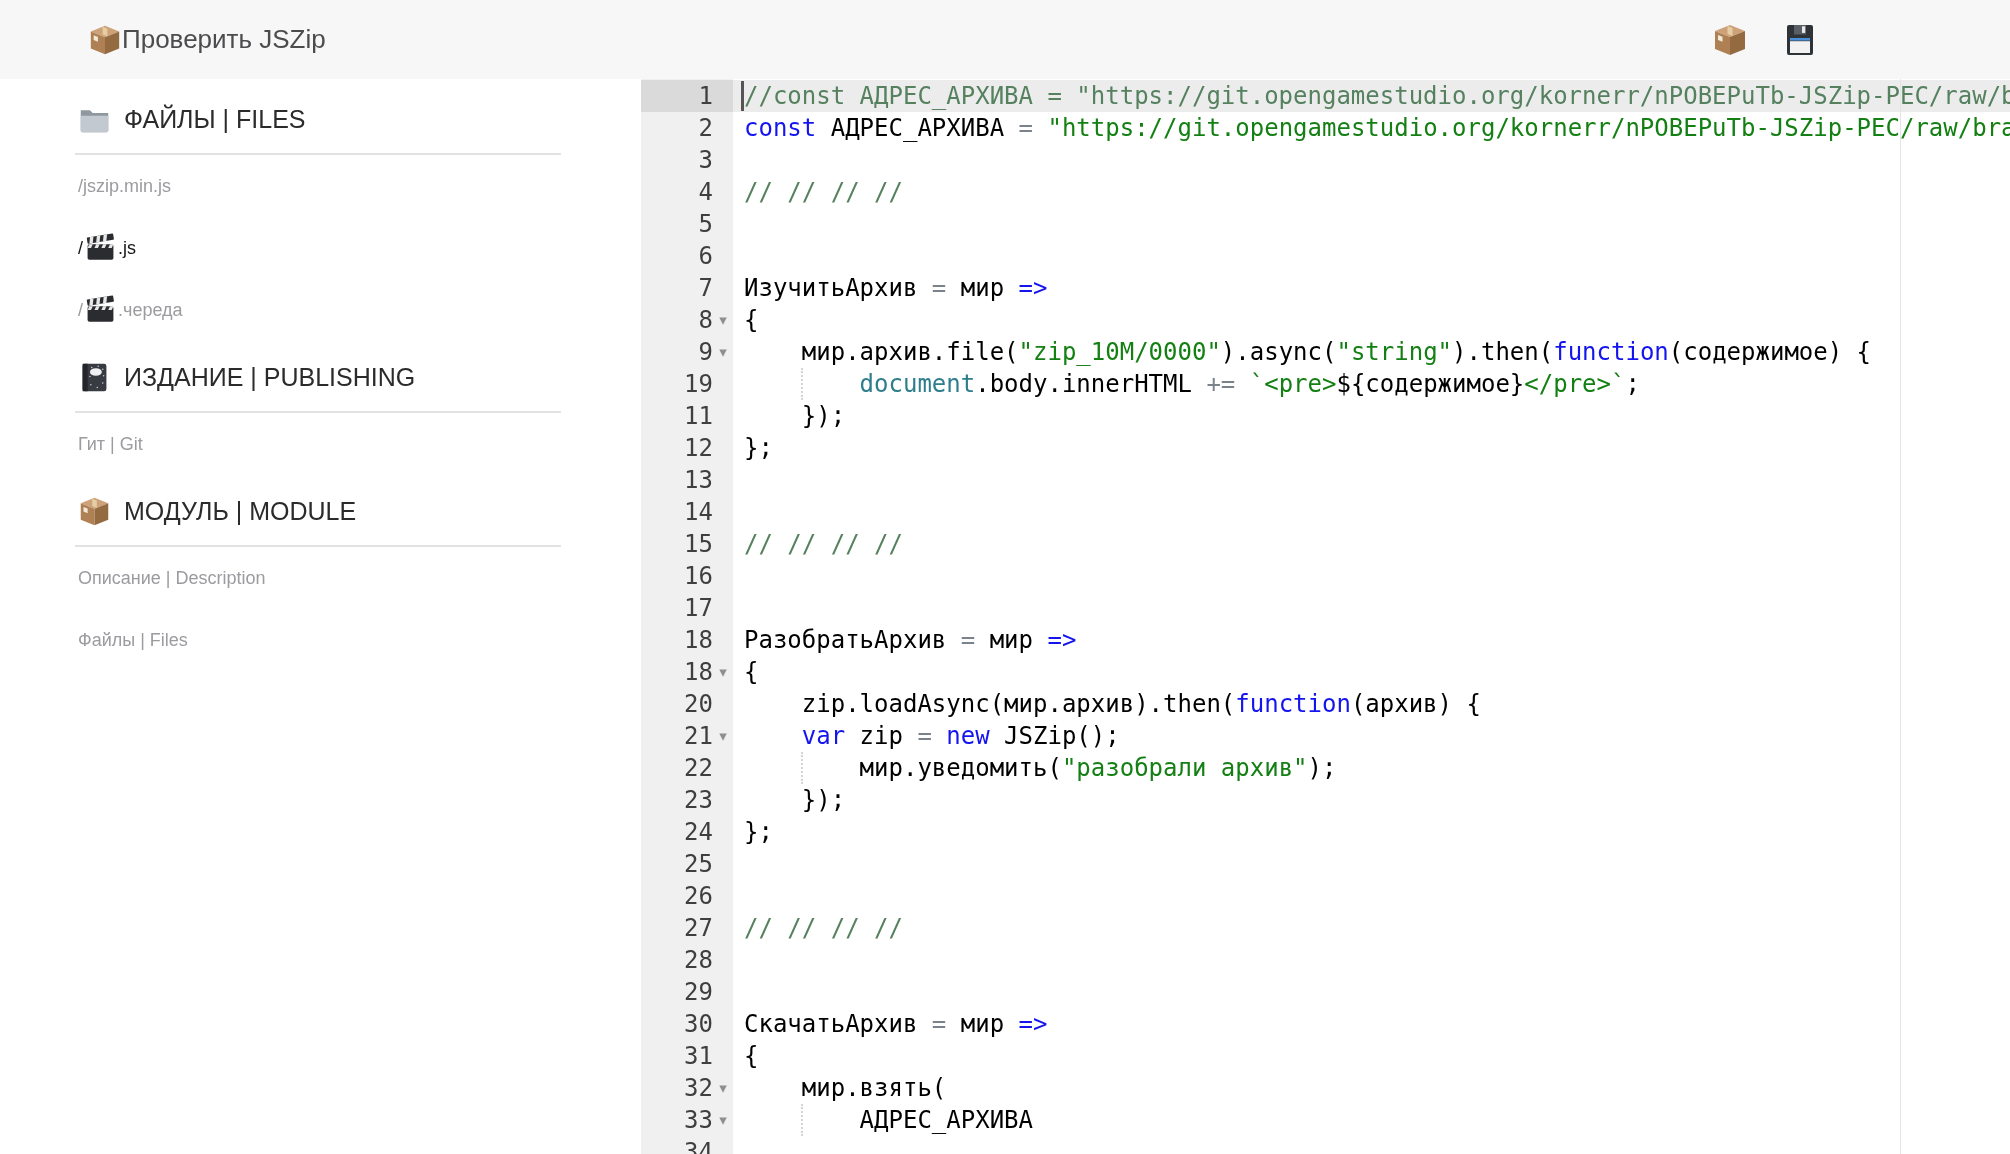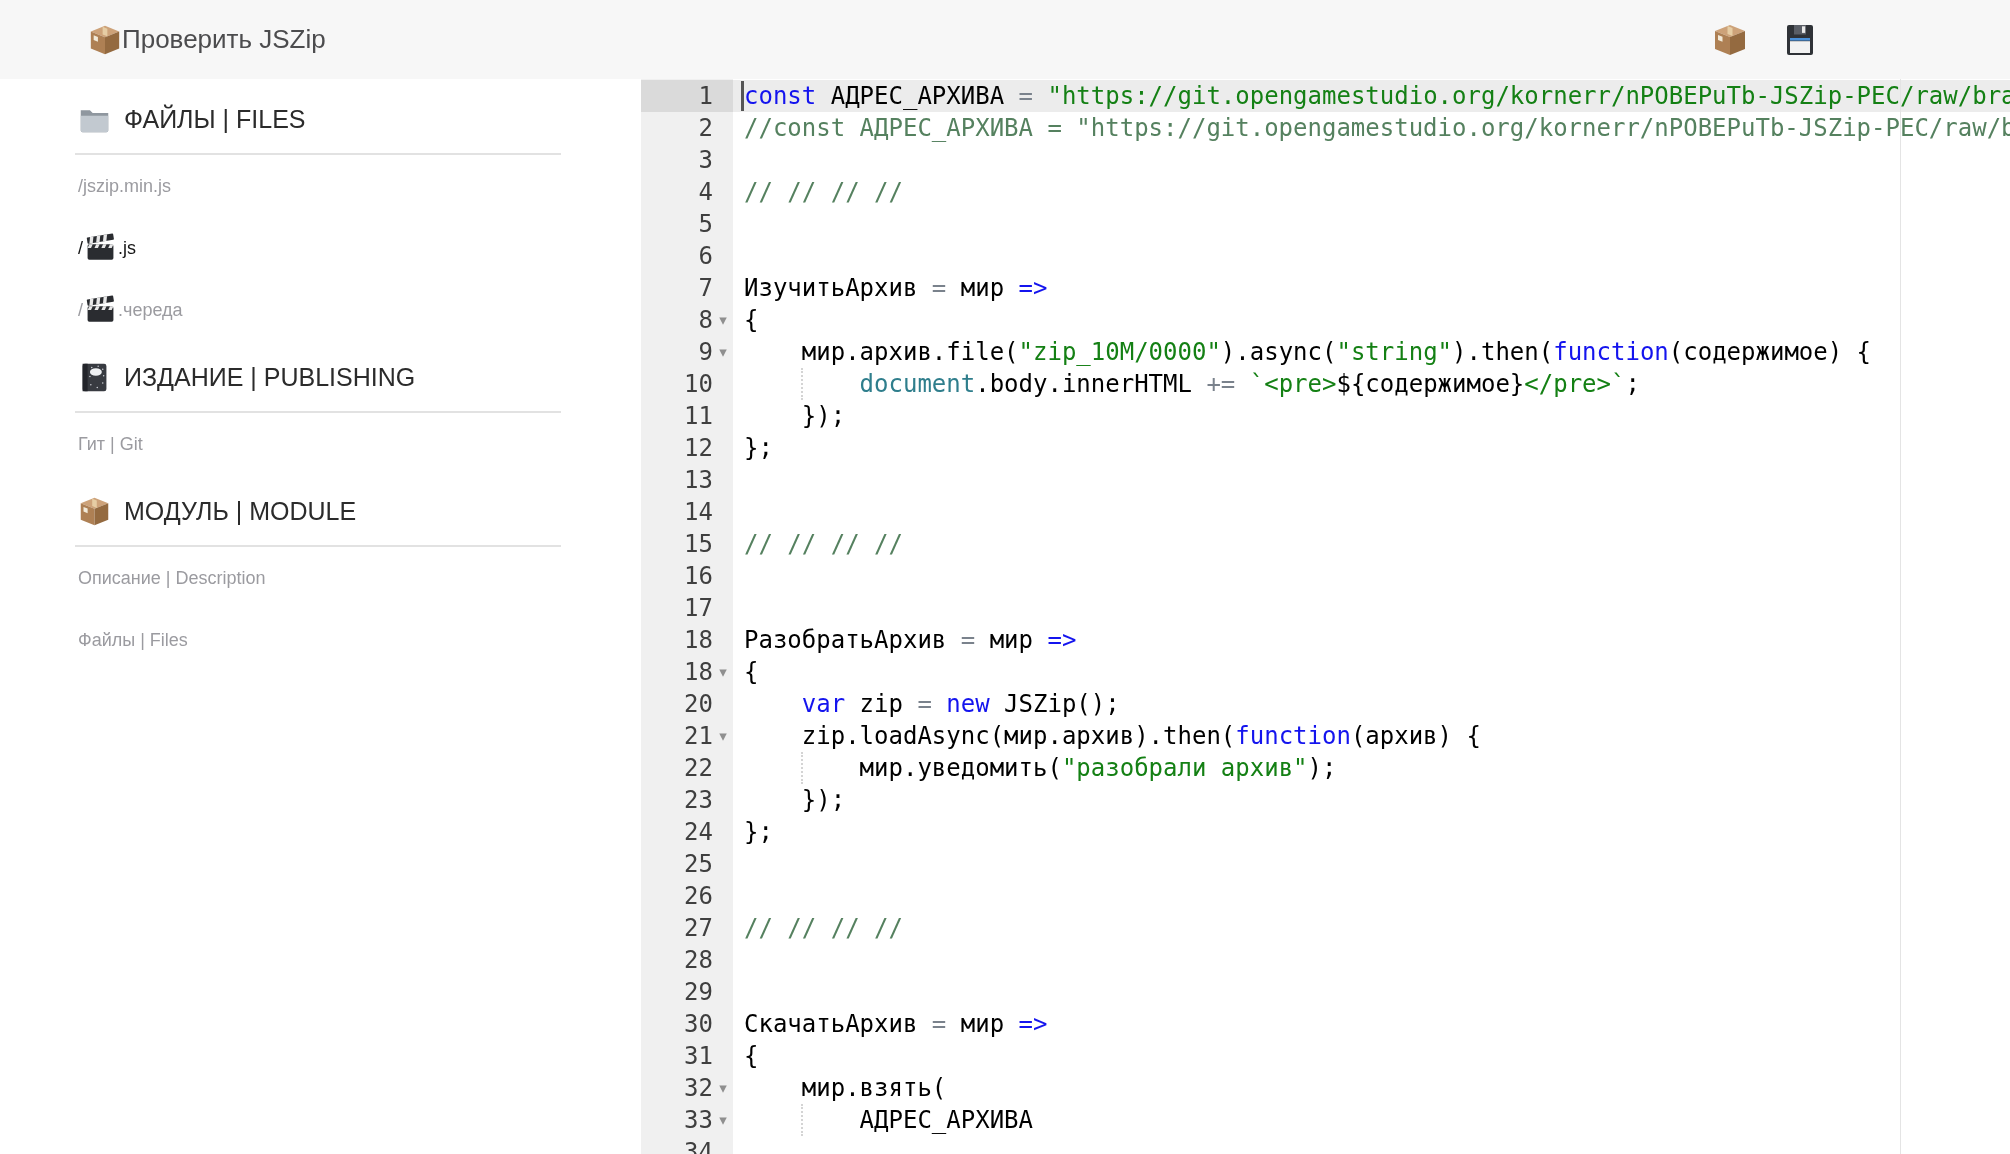--- a/index.html
+++ b/index.html
@@ -214,21 +214,21 @@
           </div>
           <div class="gut-row">
             <span class="gut-num">8</span>
             <span class="gut-fold">▾</span>
           </div>
           <div class="gut-row">
             <span class="gut-num">9</span>
             <span class="gut-fold">▾</span>
           </div>
           <div class="gut-row">
-            <span class="gut-num">10</span>
+            <span class="gut-num">19</span>
             <span class="gut-fold"></span>
           </div>
           <div class="gut-row">
             <span class="gut-num">11</span>
             <span class="gut-fold"></span>
           </div>
           <div class="gut-row">
             <span class="gut-num">12</span>
             <span class="gut-fold"></span>
           </div>
@@ -319,41 +319,41 @@
           <div class="gut-row">
             <span class="gut-num">34</span>
             <span class="gut-fold"></span>
           </div>
         </div>
     </div>
     <div id="code">
       <div id="code-inner">
           <div class="hl-line" style="top: 1px;"></div>
           <div id="ruler" style="left: 1167px;"></div>
+          <div class="code-line active"><span style="color: rgb(85, 129, 95);">//const АДРЕС_АРХИВА = "https://git.opengamestudio.org/kornerr/nPOBEPuTb-JSZip-PEC/raw/b</span></div>
           <div class="code-line"><span style="color: rgb(20, 20, 238);">const</span><span style="color: rgb(0, 0, 0);"> АДРЕС_АРХИВА </span><span style="color: rgb(122, 130, 140);">=</span><span style="color: rgb(0, 0, 0);"> </span><span style="color: rgb(20, 128, 20);">"https://git.opengamestudio.org/kornerr/nPOBEPuTb-JSZip-PEC/raw/bra</span></div>
-          <div class="code-line active"><span style="color: rgb(85, 129, 95);">//const АДРЕС_АРХИВА = "https://git.opengamestudio.org/kornerr/nPOBEPuTb-JSZip-PEC/raw/b</span></div>
           <div class="code-line"></div>
           <div class="code-line"><span style="color: rgb(85, 129, 95);">// // // //</span></div>
           <div class="code-line"></div>
           <div class="code-line"></div>
           <div class="code-line"><span style="color: rgb(0, 0, 0);">ИзучитьАрхив </span><span style="color: rgb(122, 130, 140);">=</span><span style="color: rgb(0, 0, 0);"> мир </span><span style="color: rgb(20, 20, 238);">=&gt;</span></div>
           <div class="code-line"><span style="color: rgb(0, 0, 0);">{</span></div>
           <div class="code-line"><span style="color: rgb(0, 0, 0);">    мир.архив.file(</span><span style="color: rgb(20, 128, 20);">"zip_10M/0000"</span><span style="color: rgb(0, 0, 0);">).async(</span><span style="color: rgb(20, 128, 20);">"string"</span><span style="color: rgb(0, 0, 0);">).then(</span><span style="color: rgb(20, 20, 238);">function</span><span style="color: rgb(0, 0, 0);">(содержимое) {</span></div>
           <div class="code-line guide"><span style="color: rgb(0, 0, 0);">        </span><span style="color: rgb(47, 126, 140);">document</span><span style="color: rgb(0, 0, 0);">.body.innerHTML </span><span style="color: rgb(122, 130, 140);">+=</span><span style="color: rgb(0, 0, 0);"> </span><span style="color: rgb(20, 128, 20);">`&lt;pre&gt;</span><span style="color: rgb(0, 0, 0);">${содержимое}</span><span style="color: rgb(20, 128, 20);">&lt;/pre&gt;`</span><span style="color: rgb(0, 0, 0);">;</span></div>
           <div class="code-line"><span style="color: rgb(0, 0, 0);">    });</span></div>
           <div class="code-line"><span style="color: rgb(0, 0, 0);">};</span></div>
           <div class="code-line"></div>
           <div class="code-line"></div>
           <div class="code-line"><span style="color: rgb(85, 129, 95);">// // // //</span></div>
           <div class="code-line"></div>
           <div class="code-line"></div>
           <div class="code-line"><span style="color: rgb(0, 0, 0);">РазобратьАрхив </span><span style="color: rgb(122, 130, 140);">=</span><span style="color: rgb(0, 0, 0);"> мир </span><span style="color: rgb(20, 20, 238);">=&gt;</span></div>
           <div class="code-line"><span style="color: rgb(0, 0, 0);">{</span></div>
+          <div class="code-line"><span style="color: rgb(0, 0, 0);">    zip.loadAsync(мир.архив).then(</span><span style="color: rgb(20, 20, 238);">function</span><span style="color: rgb(0, 0, 0);">(архив) {</span></div>
           <div class="code-line"><span style="color: rgb(0, 0, 0);">    </span><span style="color: rgb(20, 20, 238);">var</span><span style="color: rgb(0, 0, 0);"> zip </span><span style="color: rgb(122, 130, 140);">=</span><span style="color: rgb(0, 0, 0);"> </span><span style="color: rgb(20, 20, 238);">new</span><span style="color: rgb(0, 0, 0);"> JSZip();</span></div>
-          <div class="code-line"><span style="color: rgb(0, 0, 0);">    zip.loadAsync(мир.архив).then(</span><span style="color: rgb(20, 20, 238);">function</span><span style="color: rgb(0, 0, 0);">(архив) {</span></div>
           <div class="code-line guide"><span style="color: rgb(0, 0, 0);">        мир.уведомить(</span><span style="color: rgb(20, 128, 20);">"разобрали архив"</span><span style="color: rgb(0, 0, 0);">);</span></div>
           <div class="code-line"><span style="color: rgb(0, 0, 0);">    });</span></div>
           <div class="code-line"><span style="color: rgb(0, 0, 0);">};</span></div>
           <div class="code-line"></div>
           <div class="code-line"></div>
           <div class="code-line"><span style="color: rgb(85, 129, 95);">// // // //</span></div>
           <div class="code-line"></div>
           <div class="code-line"></div>
           <div class="code-line"><span style="color: rgb(0, 0, 0);">СкачатьАрхив </span><span style="color: rgb(122, 130, 140);">=</span><span style="color: rgb(0, 0, 0);"> мир </span><span style="color: rgb(20, 20, 238);">=&gt;</span></div>
           <div class="code-line"><span style="color: rgb(0, 0, 0);">{</span></div>

